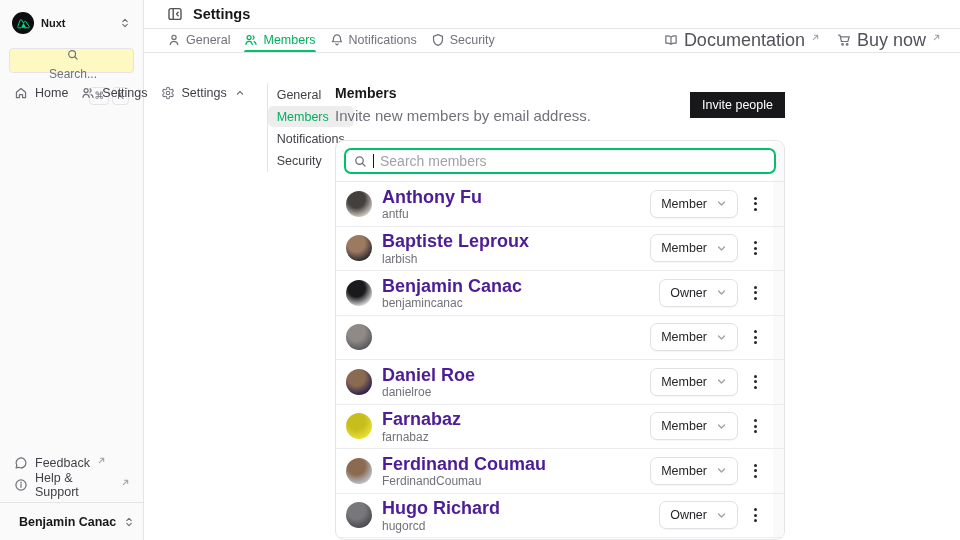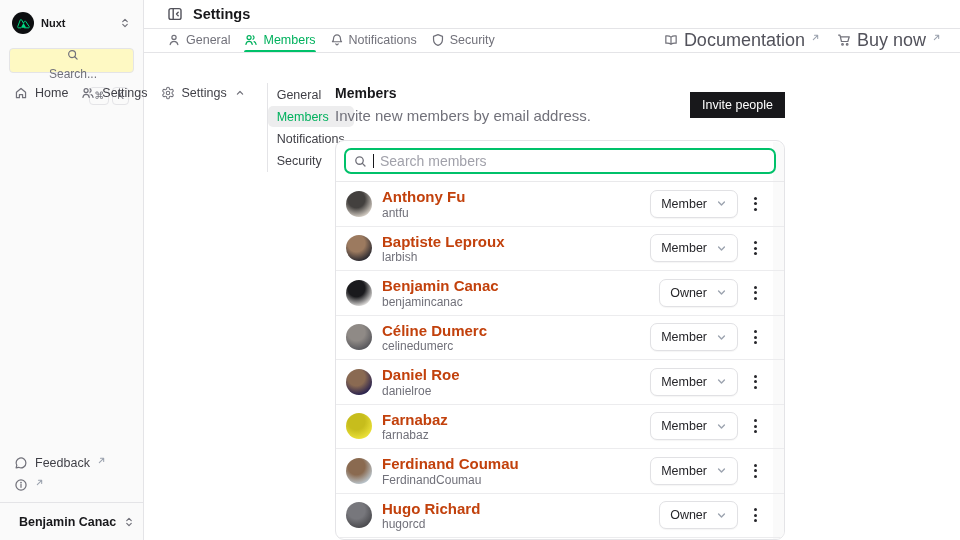--- a/index.html
+++ b/index.html
@@ -97,21 +97,21 @@
     display:flex; align-items:center; gap:6px; padding:0 8px; background:#fff; cursor:text;
   }
   .m-search .caret { width:1px; height:14px; background:#18181b; }
   .m-search .ph { font-size:14px; color:#a1a1aa; }
   .m-search .nicon { color:#71717a; display:flex; }
 
   .rows { position:relative; }
   .row { display:flex; align-items:center; gap:10px; height:44.5px; padding:0 24px 0 10px; border-bottom:1px solid #ececee; }
   .avatar { width:26px; height:26px; border-radius:50%; flex:none; }
   .who { display:flex; flex-direction:column; gap:2.5px; min-width:0; }
-  .who .nm { font-size:15px; font-weight:600; color:#c2410c; line-height:1; }
+  .who .nm { font-size:18px; font-weight:600; color:#4c1d95; line-height:1; }
   .who .un { font-size:12px; color:#71717a; line-height:1; }
   .row-right { margin-left:auto; display:flex; align-items:center; gap:13px; }
   .role-btn {
     display:flex; align-items:center; gap:9px; height:28px; padding:0 10px;
     background:#fff; border:1px solid #e1e1e4; border-radius:7px;
     font-size:12.5px; font-weight:500; color:#26262a; cursor:pointer; font-family:inherit;
     box-shadow:0 1px 1px rgba(0,0,0,0.04);
   }
   .role-btn .chev { color:#9ca3af; display:flex; }
   .dots-btn { display:flex; flex-direction:column; gap:2.5px; padding:4px 3px; cursor:pointer; background:none; border:none; }
@@ -214,20 +214,21 @@
     </span>
   </div>
   <div class="foot-link">
     <span class="nicon">
       <svg width="14" height="14" viewBox="0 0 16 16" fill="none" stroke="currentColor" stroke-width="1.4" stroke-linecap="round">
           <circle cx="8" cy="8" r="5.8"></circle>
           <path d="M8 7.4v3.3"></path>
           <circle cx="8" cy="5.2" r="0.35" fill="currentColor"></circle>
         </svg>
     </span>
+    <span>Help &amp; Support</span>
     <span class="ext">
       <svg width="7" height="7" viewBox="0 0 8 8" fill="none" stroke="currentColor" stroke-width="1.2" stroke-linecap="round" stroke-linejoin="round">
           <path d="M1.5 6.5l5-5M2.8 1.5h3.7v3.7"></path>
         </svg>
     </span>
   </div>
 
   <div class="side-divider"></div>
 
   <div class="user-row">
@@ -409,24 +410,20 @@
                 </button>
                 <button class="dots-btn">
                   <i></i>
                   <i></i>
                   <i></i>
                 </button>
               </span>
             </div>
             <div class="row">
               <span class="avatar" style="background: radial-gradient(circle at 40% 32%, rgb(143, 138, 134) 0%, rgb(143, 138, 134) 36%, rgb(85, 85, 90) 78%);"></span>
-              <span class="who">
-                <span class="nm">Céline Dumerc</span>
-                <span class="un">celinedumerc</span>
-              </span>
               <span class="row-right">
                 <button class="role-btn">
                   <span>Member</span>
                   <span class="chev">
                     <svg width="11" height="11" viewBox="0 0 12 12" fill="none" stroke="currentColor" stroke-width="1.5" stroke-linecap="round" stroke-linejoin="round">
                       <path d="M2.8 4.4L6 7.6l3.2-3.2"></path>
                     </svg>
                   </span>
                 </button>
                 <button class="dots-btn">

